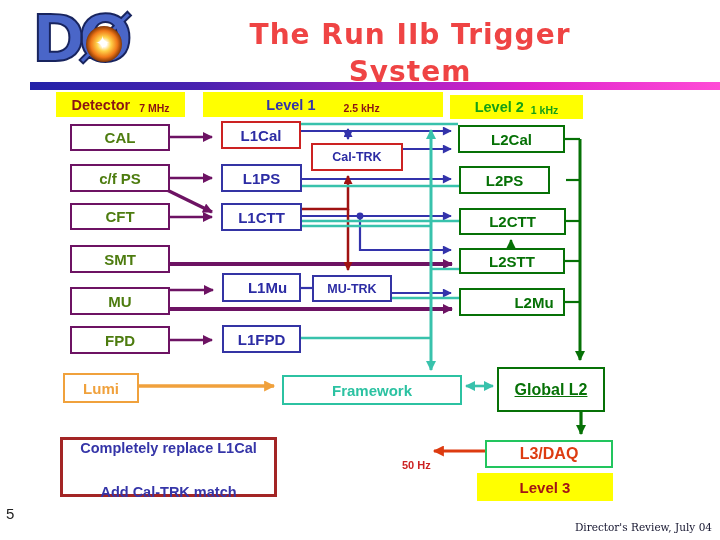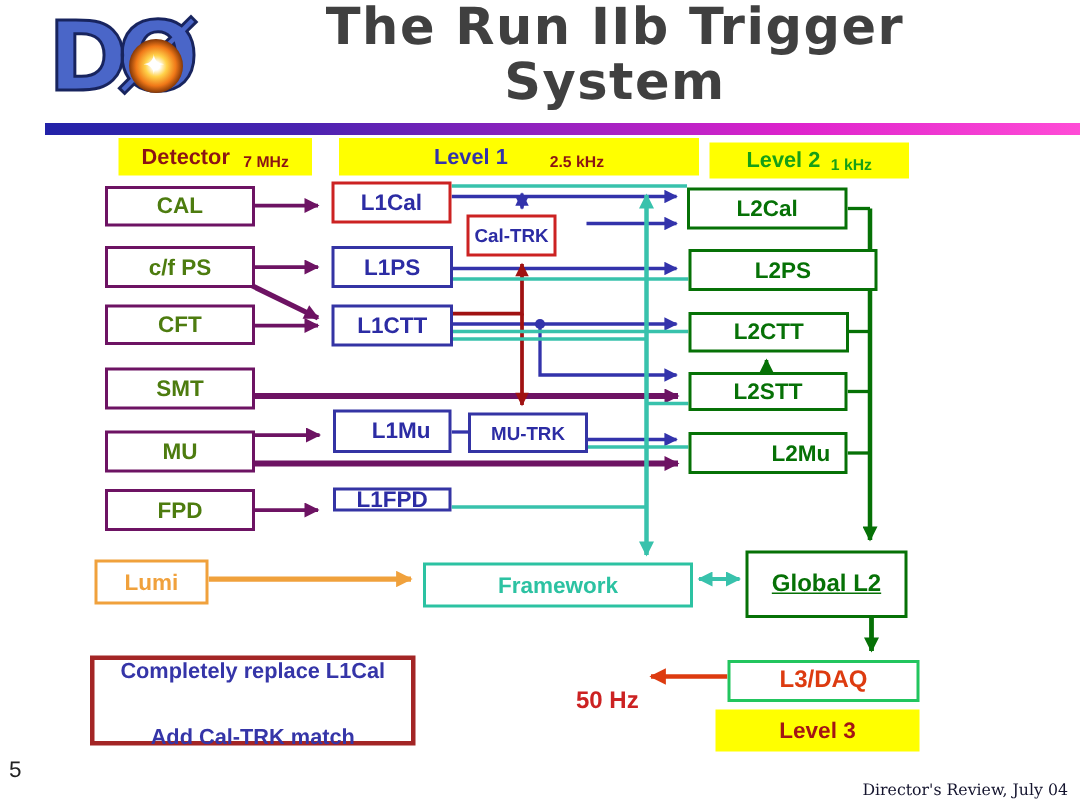--- a/index.html
+++ b/index.html
@@ -1,58 +1,58 @@
 <!DOCTYPE html>
 <html><head>
 <meta charset="utf-8">
 <style>
   html,body{margin:0;padding:0;background:#ffffff;}
   .slide{position:relative;width:720px;height:540px;background:#ffffff;overflow:hidden;
          font-family:"Liberation Sans",sans-serif;}
 
   
-  .title{position:absolute;left:140px;top:0;width:540px;text-align:center;
-         color:#404040;font-weight:bold;font-size:34px;line-height:37px;
+  .title{position:absolute;left:140px;top:16px;width:540px;text-align:center;
+         color:#ef4444;font-weight:bold;font-size:28px;line-height:37px;
          font-family:"DejaVu Sans",sans-serif;letter-spacing:1px;}
 
   
   .logo{position:absolute;left:28px;top:6px;width:112px;height:74px;}
   .logo-text{position:absolute;left:4px;top:-4px;font-family:"DejaVu Sans",sans-serif;
              font-weight:bold;font-size:64px;line-height:74px;color:#4a66c8;
              letter-spacing:-7px;-webkit-text-stroke:2px #18245e;}
   .starburst{position:absolute;left:58px;top:20px;width:36px;height:36px;border-radius:50%;
              background:radial-gradient(circle,#ffffff 0 10%,#ffd24a 28%,#f07818 52%,#7a3206 72%,rgba(0,0,0,0) 74%);}
   .starburst:after{content:"✦";position:absolute;left:9px;top:6px;color:#fff;font-size:18px;}
 
   .gradient-bar{position:absolute;left:30px;top:82px;width:690px;height:8px;
     background:linear-gradient(90deg,#2222a8 0%,#4a22b0 25%,#9922c0 50%,#dd22cc 72%,#ff4cd6 100%);}
 
   
-  .hdr{position:absolute;background:#ffff00;display:flex;align-items:center;justify-content:center;gap:9px;margin-left:23px;}
+  .hdr{position:absolute;background:#ffff00;display:flex;align-items:center;justify-content:center;gap:9px;}
   .hdr .lbl{font-weight:bold;font-size:14.5px;}
   .hdr .rate{font-weight:bold;font-size:10.5px;align-self:flex-end;padding-bottom:3px;}
 
   
   .box{position:absolute;background:#ffffff;display:flex;align-items:center;justify-content:center;
        font-weight:bold;font-size:15px;box-sizing:border-box;}
   .det{border:2px solid #6d1363;color:#4d7c0f;}
   .l1 {border:2px solid #3434a4;color:#2c2ca4;}
   .redb{border:2px solid #cc2222;color:#2c2ca4;}
   .small{font-size:12.5px;}
   .l2 {border:2px solid #067106;color:#067106;}
   .teal{border:2px solid #2cc2a2;color:#2cc2a2;}
   .orange{border:2px solid #f0a13c;color:#f0a13c;}
   .l3{border:2px solid #22c55e;color:#dd3b10;font-size:16px;}
   .lv3{background:#ffff00;color:#a31515;}
 
   .note{position:absolute;left:60px;top:437px;width:217px;height:60px;border:3px solid #a32525;
         box-sizing:border-box;display:flex;flex-direction:column;align-items:center;justify-content:space-evenly;
         color:#3535a8;font-weight:bold;font-size:14.5px;gap:28px;}
 
-  .rate50{position:absolute;left:384px;top:459px;color:#cc2222;font-weight:bold;font-size:16px;}
+  .rate50{position:absolute;left:402px;top:459px;color:#cc2222;font-weight:bold;font-size:11px;}
   .pagenum{position:absolute;left:6px;top:505px;font-size:15px;color:#222;}
   .footer{position:absolute;right:8px;top:521px;font-size:10.5px;color:#14142e;
           font-family:"DejaVu Serif",serif;}
 
   svg.wires{position:absolute;left:0;top:0;pointer-events:none;}
 </style>
 </head>
 <body>
 
 <div class="slide">
@@ -165,27 +165,27 @@
   <div class="box det" style="left:70px;top:124px;width:100px;height:27px;">CAL</div>
   <div class="box det" style="left:70px;top:164px;width:100px;height:28px;">c/f PS</div>
   <div class="box det" style="left:70px;top:203px;width:100px;height:27px;">CFT</div>
   <div class="box det" style="left:70px;top:245px;width:100px;height:28px;">SMT</div>
   <div class="box det" style="left:70px;top:287px;width:100px;height:28px;">MU</div>
   <div class="box det" style="left:70px;top:326px;width:100px;height:28px;">FPD</div>
 
   <div class="box redb" style="left:221px;top:121px;width:80px;height:28px;">L1Cal</div>
   <div class="box l1" style="left:221px;top:164px;width:81px;height:28px;">L1PS</div>
   <div class="box l1" style="left:221px;top:203px;width:81px;height:28px;">L1CTT</div>
-  <div class="box redb small" style="left:311px;top:143px;width:60px;height:28px;">Cal-TRK</div>
+  <div class="box redb small" style="left:311px;top:143px;width:92px;height:28px;">Cal-TRK</div>
   <div class="box l1" style="left:222px;top:273px;width:79px;height:29px;padding-left:12px;">L1Mu</div>
   <div class="box l1 small" style="left:312px;top:275px;width:80px;height:27px;">MU-TRK</div>
-  <div class="box l1" style="left:222px;top:325px;width:79px;height:16px;">L1FPD</div>
+  <div class="box l1" style="left:222px;top:325px;width:79px;height:28px;">L1FPD</div>
 
   <div class="box l2" style="left:458px;top:125px;width:107px;height:28px;">L2Cal</div>
-  <div class="box l2" style="left:459px;top:166px;width:126px;height:28px;">L2PS</div>
+  <div class="box l2" style="left:459px;top:166px;width:91px;height:28px;">L2PS</div>
   <div class="box l2" style="left:459px;top:208px;width:107px;height:27px;">L2CTT</div>
   <div class="box l2" style="left:459px;top:248px;width:106px;height:26px;">L2STT</div>
   <div class="box l2" style="left:459px;top:288px;width:106px;height:28px;padding-left:44px;">L2Mu</div>
   <div class="box l2" style="left:497px;top:367px;width:108px;height:45px;font-size:16px;text-decoration:underline;">Global L2</div>
 
   <div class="box orange" style="left:63px;top:373px;width:76px;height:30px;">Lumi</div>
   <div class="box teal" style="left:282px;top:375px;width:180px;height:30px;">Framework</div>
   <div class="box l3" style="left:485px;top:440px;width:128px;height:28px;">L3/DAQ</div>
   <div class="box lv3" style="left:477px;top:473px;width:136px;height:28px;border:none;">Level 3</div>
 

